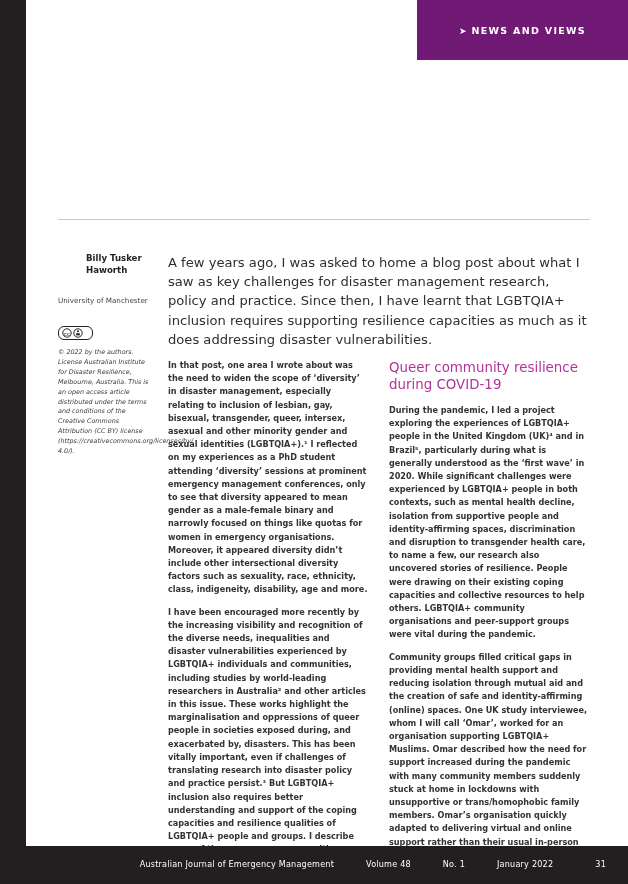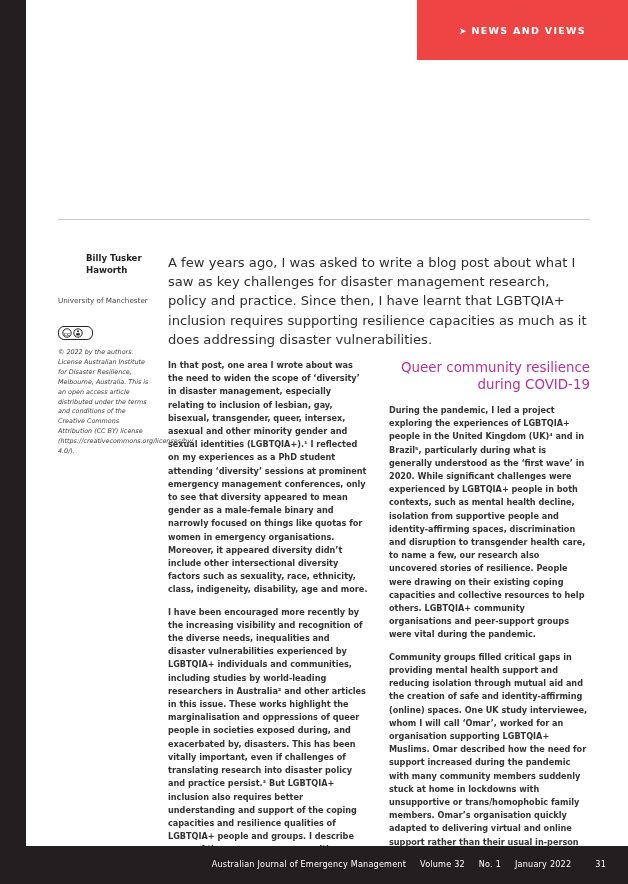--- a/index.html
+++ b/index.html
@@ -21,21 +21,21 @@
     left: 0; top: 0;
     width: 26px; height: 884px;
     background: #231f20;
   }
   
   .banner {
     position: absolute;
     right: 0; top: 0;
     width: 211px;
     height: 60px;
-    background: #ef4444;
+    background: #701a75;
     color: #ffffff;
     display: flex;
     align-items: center;
     justify-content: center;
   }
   .banner-text {
     font-size: 9.5px;
     font-weight: bold;
     letter-spacing: 1.3px;
     text-transform: uppercase;
@@ -136,21 +136,20 @@
   .col-left p, .col-right p {
     margin: 0 0 9px 0;
     font-weight: bold;
   }
   .section-head {
     color: #b5329a;
     font-size: 13.4px;
     line-height: 1.27;
     margin: 0 0 11px 0;
     font-weight: normal;
-    text-align: right;
   }
   .pullquote {
     font-style: italic;
     margin: 4px 0 0 12px;
     font-size: 8.15px;
     line-height: 1.62;
     color: #333;
   }
   
   .footer {
@@ -161,21 +160,21 @@
     background: #231f20;
     color: #ffffff;
   }
   .footer-inner {
     position: absolute;
     right: 22px;
     top: 13px;
     font-size: 8.1px;
     letter-spacing: 0.2px;
     display: flex;
-    gap: 14px;
+    gap: 32px;
     align-items: center;
   }
   .footer-inner span { white-space: nowrap; }
   .pagenum { padding-left: 10px; }
 </style>
 </head>
 <body>
 
 <div class="page">
 
@@ -196,37 +195,37 @@
         <circle cx="6" cy="5" r="4.2" fill="none" stroke="#222" stroke-width="1"></circle>
         <text x="6" y="7.6" font-size="5.5" text-anchor="middle" fill="#222" font-family="DejaVu Sans, sans-serif">cc</text>
         <circle cx="17" cy="5" r="4.2" fill="none" stroke="#222" stroke-width="1"></circle>
         <circle cx="17" cy="3.2" r="1" fill="#222"></circle>
         <path d="M15.2 5.2h3.6v2.2h-3.6z" fill="#222"></path>
       </svg>
     </div>
     <div class="copyright">© 2022 by the authors. License Australian Institute for Disaster Resilience, Melbourne, Australia. This is an open access article distributed under the terms and conditions of the Creative Commons Attribution (CC BY) license (https://creativecommons.org/licenses/by/ 4.0/).</div>
   </div>
 
-  <div class="lede">A few years ago, I was asked to write a blog post about what I saw as key challenges for disaster management research, policy and practice. Since then, I have learnt that LGBTQIA+ inclusion requires supporting resilience capacities as much as it does addressing disaster vulnerabilities.</div>
+  <div class="lede">A few years ago, I was asked to home a blog post about what I saw as key challenges for disaster management research, policy and practice. Since then, I have learnt that LGBTQIA+ inclusion requires supporting resilience capacities as much as it does addressing disaster vulnerabilities.</div>
 
   <div class="col-left">
     <p>In that post, one area I wrote about was the need to widen the scope of ‘diversity’ in disaster management, especially relating to inclusion of lesbian, gay, bisexual, transgender, queer, intersex, asexual and other minority gender and sexual identities (LGBTQIA+).¹ I reflected on my experiences as a PhD student attending ‘diversity’ sessions at prominent emergency management conferences, only to see that diversity appeared to mean gender as a male-female binary and narrowly focused on things like quotas for women in emergency organisations. Moreover, it appeared diversity didn’t include other intersectional diversity factors such as sexuality, race, ethnicity, class, indigeneity, disability, age and more.</p>
     <p>I have been encouraged more recently by the increasing visibility and recognition of the diverse needs, inequalities and disaster vulnerabilities experienced by LGBTQIA+ individuals and communities, including studies by world-leading researchers in Australia² and other articles in this issue. These works highlight the marginalisation and oppressions of queer people in societies exposed during, and exacerbated by, disasters. This has been vitally important, even if challenges of translating research into disaster policy and practice persist.³ But LGBTQIA+ inclusion also requires better understanding and support of the coping capacities and resilience qualities of LGBTQIA+ people and groups. I describe some of the ways queer communities supported each other during the COVID-19 pandemic and associated lockdowns and offer some potential ways forward to value, support and grow LGBTQIA+ disaster resilience.</p>
   </div>
 
   <div class="col-right">
     <h2 class="section-head">Queer community resilience during COVID-19</h2>
     <p>During the pandemic, I led a project exploring the experiences of LGBTQIA+ people in the United Kingdom (UK)⁴ and in Brazil⁵, particularly during what is generally understood as the ‘first wave’ in 2020. While significant challenges were experienced by LGBTQIA+ people in both contexts, such as mental health decline, isolation from supportive people and identity-affirming spaces, discrimination and disruption to transgender health care, to name a few, our research also uncovered stories of resilience. People were drawing on their existing coping capacities and collective resources to help others. LGBTQIA+ community organisations and peer-support groups were vital during the pandemic.</p>
     <p>Community groups filled critical gaps in providing mental health support and reducing isolation through mutual aid and the creation of safe and identity-affirming (online) spaces. One UK study interviewee, whom I will call ‘Omar’, worked for an organisation supporting LGBTQIA+ Muslims. Omar described how the need for support increased during the pandemic with many community members suddenly stuck at home in lockdowns with unsupportive or trans/homophobic family members. Omar’s organisation quickly adapted to delivering virtual and online support rather than their usual in-person activities. They started reaching out to people further afield. Omar said:</p>
     <p class="pullquote">We had a Pride event and we reached out to countries like Saudi Arabia, Egypt, where being homosexual is against the law and you</p>
   </div>
 
   <div class="footer">
     <div class="footer-inner">
       <span>Australian Journal of Emergency Management</span>
-      <span>Volume 32</span>
+      <span>Volume 48</span>
       <span>No. 1</span>
       <span>January  2022</span>
       <span class="pagenum">31</span>
     </div>
   </div>
 
 </div>
 
 </body></html>

